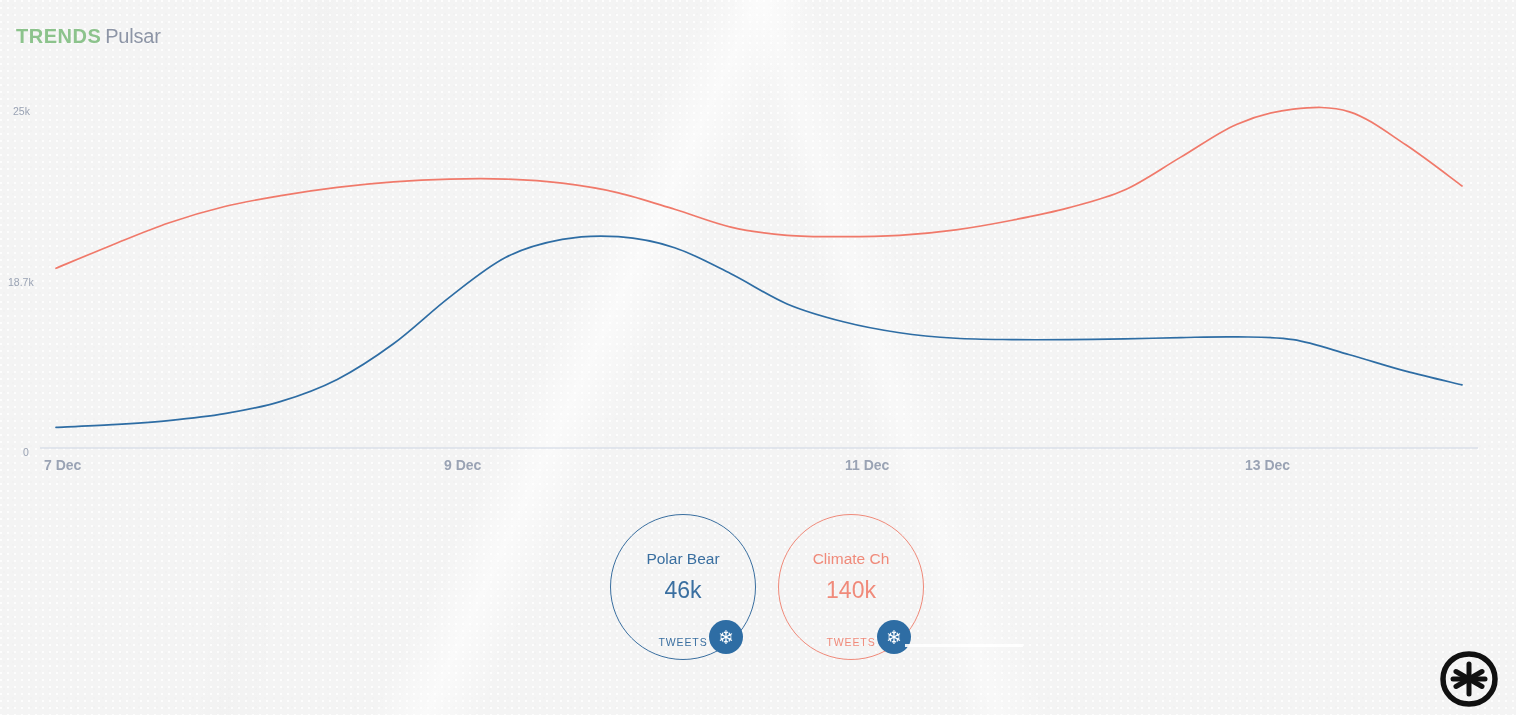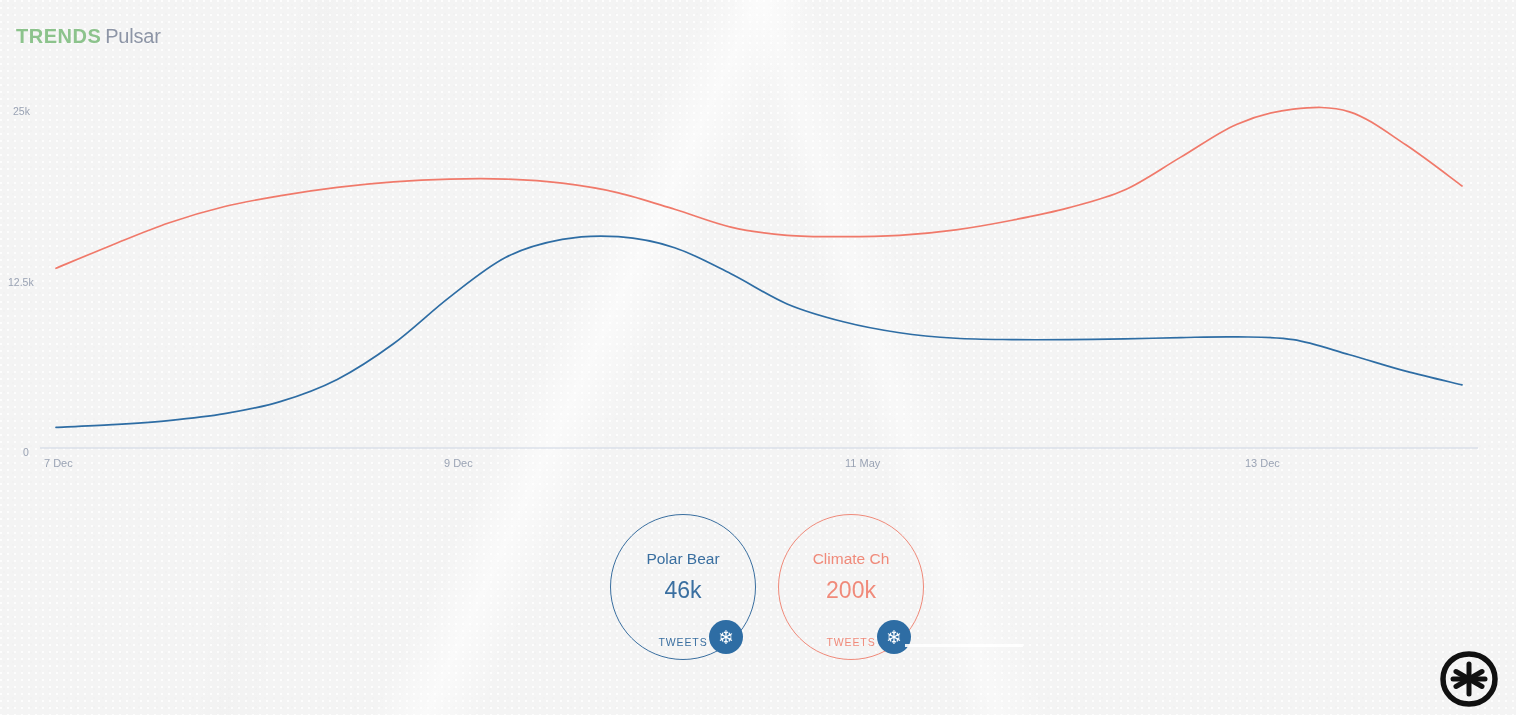--- a/index.html
+++ b/index.html
@@ -84,24 +84,25 @@
     line-height: 1;
     text-align: right;
   }
   .y-tick-25k  { left: 13px; top: 20px; }
   .y-tick-125k { left: 8px;  top: 191px; }
   .y-tick-0    { left: 23px; top: 361px; }
 
   .x-tick {
     position: absolute;
     top: 372px;
-    font-size: 11px;
+    font-size: 14px;
     color: #9aa3b4;
     white-space: nowrap;
     line-height: 1;
+    font-weight: bold;
   }
 
   
   .bubbles {
     position: absolute;
     left: 598px;
     top: 514px;
     width: 320px;
     height: 154px;
   }
@@ -198,41 +199,41 @@
 
   <svg class="chart-svg" id="chart-svg" viewBox="0 0 1516 380" preserveAspectRatio="none">
 
     <line id="axis-line" x1="40" y1="362" x2="1478" y2="362" stroke="#ccd4e2" stroke-width="1"></line>
 
     <path id="series-red" fill="none" stroke-width="1.7" stroke-linecap="round" stroke-linejoin="round" d="M 56.00 182.27 C 65.37 178.38, 93.49 166.49, 112.24 158.94 C 130.99 151.40, 149.73 143.39, 168.48 136.99 C 187.23 130.59, 205.97 125.10, 224.72 120.53 C 243.47 115.95, 262.21 112.75, 280.96 109.55 C 299.71 106.35, 318.45 103.61, 337.20 101.32 C 355.95 99.03, 374.69 97.20, 393.44 95.83 C 412.19 94.46, 430.93 93.55, 449.68 93.09 C 468.43 92.63, 487.17 92.40, 505.92 93.09 C 524.67 93.77, 543.41 94.92, 562.16 97.20 C 580.91 99.49, 599.65 102.46, 618.40 106.81 C 637.15 111.15, 655.89 117.56, 674.64 123.27 C 693.39 128.99, 712.13 136.76, 730.88 141.11 C 749.63 145.45, 768.37 147.74, 787.12 149.34 C 805.87 150.94, 824.61 150.71, 843.36 150.71 C 862.11 150.71, 880.85 150.48, 899.60 149.34 C 918.35 148.20, 937.09 146.37, 955.84 143.85 C 974.59 141.34, 993.33 137.91, 1012.08 134.25 C 1030.83 130.59, 1049.57 126.93, 1068.32 121.90 C 1087.07 116.87, 1105.81 112.52, 1124.56 104.06 C 1143.31 95.60, 1162.05 82.11, 1180.80 71.14 C 1199.55 60.16, 1218.29 46.21, 1237.04 38.21 C 1255.79 30.20, 1274.53 25.17, 1293.28 23.12 C 1312.03 21.06, 1330.77 19.91, 1349.52 25.86 C 1368.27 31.81, 1387.01 46.44, 1405.76 58.79 C 1424.51 71.14, 1452.63 93.09, 1462.00 99.95" stroke="#f0796a"></path>
     <path id="series-blue" fill="none" stroke-width="1.7" stroke-linecap="round" stroke-linejoin="round" d="M 56.00 341.42 C 65.37 340.96, 93.49 339.82, 112.24 338.68 C 130.99 337.53, 149.73 336.39, 168.48 334.56 C 187.23 332.73, 205.97 330.90, 224.72 327.70 C 243.47 324.50, 262.21 321.07, 280.96 315.35 C 299.71 309.64, 318.45 303.00, 337.20 293.40 C 355.95 283.80, 374.69 271.45, 393.44 257.73 C 412.19 244.01, 430.93 225.49, 449.68 211.08 C 468.43 196.67, 487.17 180.90, 505.92 171.29 C 524.67 161.69, 543.41 156.89, 562.16 153.46 C 580.91 150.03, 599.65 149.34, 618.40 150.71 C 637.15 152.08, 655.89 155.51, 674.64 161.69 C 693.39 167.86, 712.13 178.38, 730.88 187.76 C 749.63 197.13, 768.37 209.94, 787.12 217.94 C 805.87 225.94, 824.61 230.97, 843.36 235.78 C 862.11 240.58, 880.85 244.01, 899.60 246.75 C 918.35 249.50, 937.09 251.10, 955.84 252.24 C 974.59 253.38, 993.33 253.38, 1012.08 253.61 C 1030.83 253.84, 1049.57 253.73, 1068.32 253.61 C 1087.07 253.50, 1105.81 253.27, 1124.56 252.93 C 1143.31 252.58, 1162.05 251.90, 1180.80 251.55 C 1199.55 251.21, 1218.29 250.53, 1237.04 250.87 C 1255.79 251.21, 1274.53 250.64, 1293.28 253.61 C 1312.03 256.58, 1330.77 263.44, 1349.52 268.70 C 1368.27 273.96, 1387.01 280.14, 1405.76 285.17 C 1424.51 290.20, 1452.63 296.60, 1462.00 298.89" stroke="#2e6da4"></path>
   </svg>
 
   <div class="y-tick y-tick-25k">25k</div>
-  <div class="y-tick y-tick-125k">12.5k</div>
+  <div class="y-tick y-tick-125k">18.7k</div>
   <div class="y-tick y-tick-0">0</div>
 
   <div class="x-tick" style="left:44px;">7 Dec</div>
   <div class="x-tick" style="left:444px;text-align:right;">9 Dec</div>
-  <div class="x-tick" style="left:845px;">11 May</div>
+  <div class="x-tick" style="left:845px;">11 Dec</div>
   <div class="x-tick" style="left:1245px;text-align:center;">13 Dec</div>
 </div>
 
 <div class="bubbles">
 
   <div class="bubble bubble-polar">
     <div class="bubble-title">Polar Bear</div>
     <div class="bubble-value">46k</div>
     <div class="bubble-unit">TWEETS</div>
     <div class="bubble-badge">❄</div>
   </div>
 
   <div class="bubble bubble-climate">
     <div class="bubble-title">Climate Ch</div>
-    <div class="bubble-value">200k</div>
+    <div class="bubble-value">140k</div>
     <div class="bubble-unit">TWEETS</div>
     <div class="bubble-badge">❄</div>
   </div>
 </div>
 
 <div class="streak"></div>
 
 <div class="corner-mark">
   <svg viewBox="0 0 62 56" width="62" height="56" aria-hidden="true">
     <path d="M31 3 C46 3 57 14 57 28 C57 42 46 53 31 53 C16 53 5 42 5 28 C5 14 16 3 31 3 Z" fill="none" stroke="#111111" stroke-width="5.5"></path>

